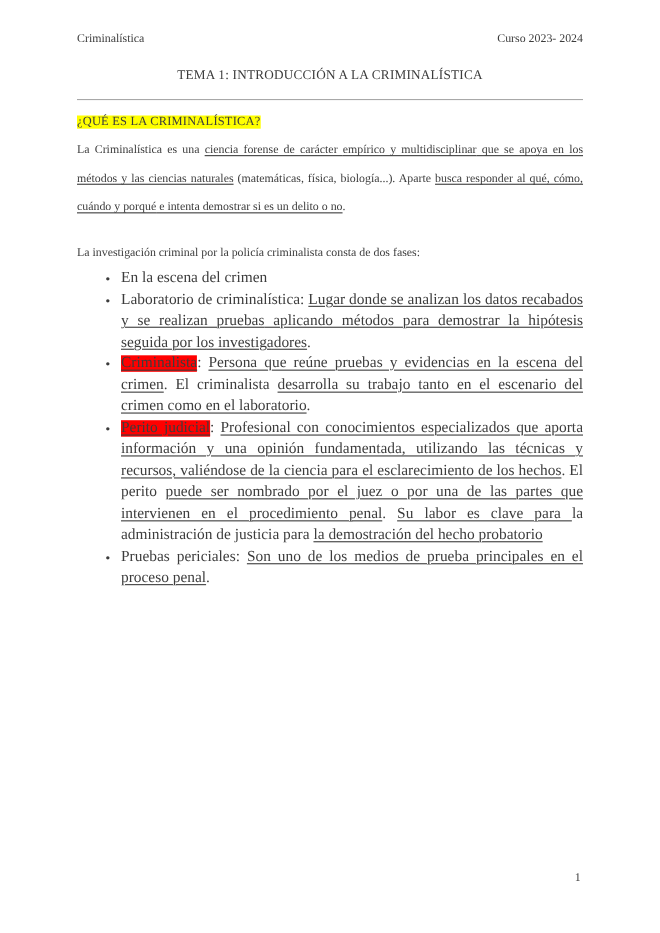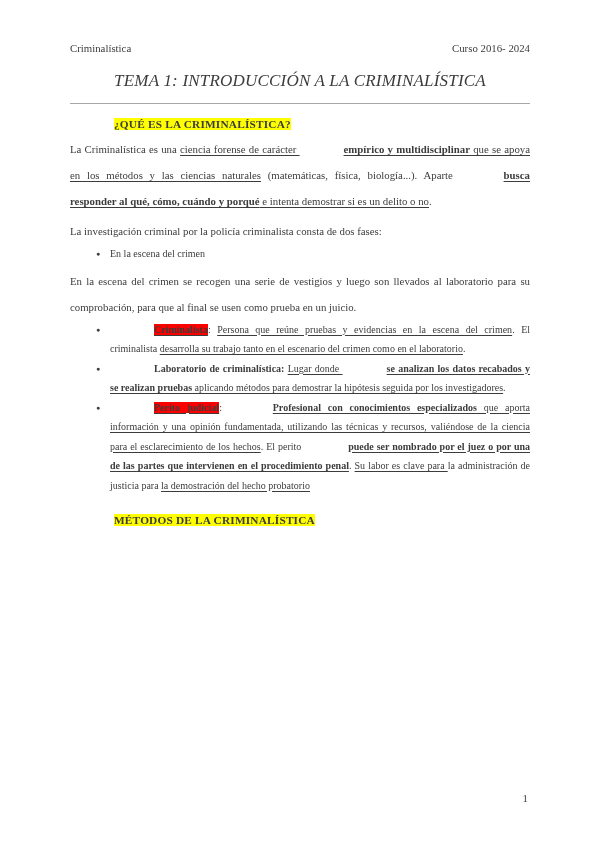--- a/index.html
+++ b/index.html
@@ -13,113 +13,111 @@
     width:600px;height:848px;
     background:#ffffff;
     font-family:"Liberation Serif","DejaVu Serif",serif;
     color:var(--c-text);
     position:relative;
     overflow:hidden;
   }
   .page{
     box-sizing:border-box;
     width:600px;height:848px;
-    padding:41px 70px 0 70px;
+    padding:28px 70px 0 70px;
     position:relative;
   }
   .doc-header{
     display:flex;
     justify-content:space-between;
     font-size:10.8px;
     line-height:14px;
   }
   .doc-title{
     text-align:center;
     margin-top:16px;
-    font-size:17px;
+    font-size:12px;
     line-height:20px;
     letter-spacing:.2px;
-    font-style:italic;
   }
   .rule{
     border:none;
     border-top:1px solid var(--c-rule);
     margin:12px 0 0 0;
   }
   .sec-heading{
     margin:10px 0 0 0;
     font-size:11.3px;
     line-height:20px;
     font-weight:bold;
     letter-spacing:.2px;
   }
   .sec-heading.gap{margin-top:15px;}
   .para{
     margin:2px 0 0 0;
     font-size:10.8px;
     line-height:26px;
     text-align:justify;
   }
-  .para.tight{margin-top:4px;}
+  .para.tight{margin-top:16px;}
   ul.bullets{
     margin:0;
     padding:0 0 0 40px;
     list-style:none;
   }
   ul.bullets li{
     position:relative;
-    font-size:10px;
+    font-size:14px;
     line-height:19.5px;
     text-align:justify;
   }
   ul.bullets li::before{
     content:"\25CF";
     position:absolute;
     left:-14px;
     top:1px;
     font-size:7px;
   }
-  .sb{font-weight:bold;margin-left:44px;}
+  .sb{font-weight:normal;}
   .su{text-decoration:underline;text-decoration-thickness:.8px;text-underline-offset:2px;}
   .hy{background:var(--c-yellow);}
   .hr{background:var(--c-red);}
   .page-number{
     position:absolute;
     top:792px;
     right:72px;
     font-size:10.8px;
   }
 </style>
 </head>
 <body>
 
 <div class="page">
 
   <div class="doc-header">
     <span>Criminalística</span>
-    <span>Curso 2016- 2024</span>
+    <span>Curso 2023- 2024</span>
   </div>
 
   <div class="doc-title">TEMA 1: INTRODUCCIÓN A LA CRIMINALÍSTICA</div>
 
   <hr class="rule">
 
   <h2 class="sec-heading"><span class="sb hy">¿QUÉ ES LA CRIMINALÍSTICA?</span></h2>
   <p class="para"><span>La Criminalística es una </span><span class="su">ciencia forense de carácter </span><span class="sb su">empírico y multidisciplinar</span><span class="su"> que se apoya en los métodos y las ciencias naturales</span><span> (matemáticas, física, biología...). Aparte </span><span class="sb su">busca responder al qué, cómo, cuándo y porqué</span><span class="su"> e intenta demostrar si es un delito o no</span><span>.</span></p>
 
   <p class="para tight"><span>La investigación criminal por la policía criminalista consta de dos fases:</span></p>
   <ul class="bullets">
     <li><span>En la escena del crimen</span></li>
   </ul>
-  <p class="para tight"><span>En la escena del crimen se recogen una serie de vestigios y luego son llevados al laboratorio para su comprobación, para que al final se usen como prueba en un juicio.</span></p>
 
   <ul class="bullets">
+    <li><span class="sb">Laboratorio de criminalística: </span><span class="su">Lugar donde </span><span class="sb su">se analizan los datos recabados y se realizan pruebas</span><span class="su"> aplicando métodos para demostrar la hipótesis seguida por los investigadores</span><span>.</span></li>
     <li><span class="sb su hr">Criminalista</span><span>: </span><span class="su">Persona que reúne pruebas y evidencias en la escena del crimen</span><span>. El criminalista </span><span class="su">desarrolla su trabajo tanto en el escenario del crimen como en el laboratorio</span><span>.</span></li>
-    <li><span class="sb">Laboratorio de criminalística: </span><span class="su">Lugar donde </span><span class="sb su">se analizan los datos recabados y se realizan pruebas</span><span class="su"> aplicando métodos para demostrar la hipótesis seguida por los investigadores</span><span>.</span></li>
     <li><span class="sb su hr">Perito judicial</span><span>: </span><span class="sb su">Profesional con conocimientos especializados</span><span class="su"> que aporta información y una opinión fundamentada, utilizando las técnicas y recursos, valiéndose de la ciencia para el esclarecimiento de los hechos</span><span>. El perito </span><span class="sb su">puede ser nombrado por el juez o por una de las partes que intervienen en el procedimiento penal</span><span>. </span><span class="su">Su labor es clave para </span><span>la administración de justicia para </span><span class="su">la demostración del hecho probatorio</span></li>
+    <li><span class="sb">Pruebas periciales: </span><span class="su">Son uno de los medios de prueba principales en el proceso penal</span><span>.</span></li>
   </ul>
 
-  <h2 class="sec-heading gap"><span class="sb hy">MÉTODOS DE LA CRIMINALÍSTICA</span></h2>
   <ul class="bullets">
   </ul>
 
   <div class="page-number">1</div>
 </div>
 
 </body></html>

